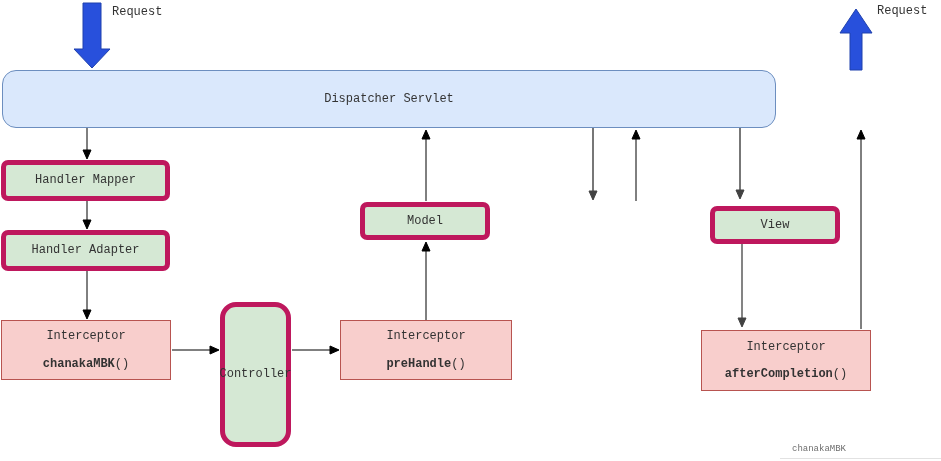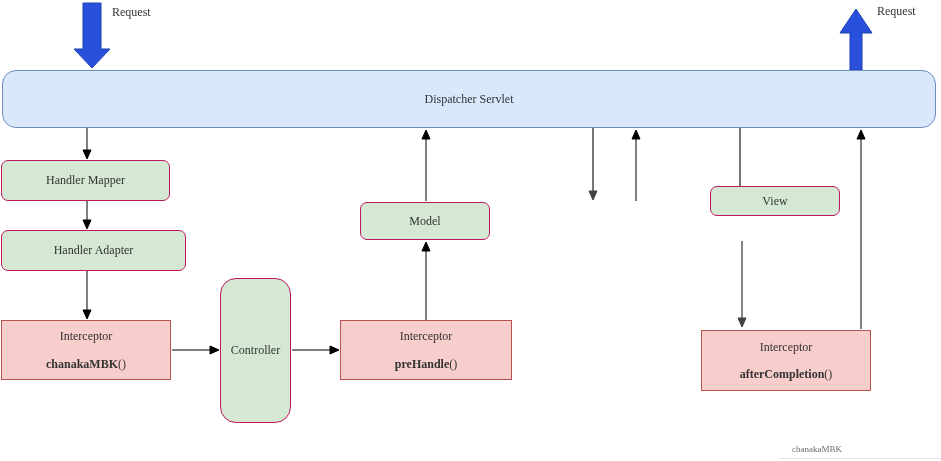--- a/index.html
+++ b/index.html
@@ -1,21 +1,21 @@
 <!DOCTYPE html>
 <html><head>
 <meta charset="utf-8">
 <style>
   html, body { margin: 0; padding: 0; background: #ffffff; }
   .canvas {
     position: relative;
     width: 941px;
     height: 461px;
     background: #ffffff;
-    font-family: Liberation Serif, serif;
+    font-family: Liberation Mono, monospace;
     font-size: 12px;
     color: #333333;
     overflow: hidden;
   }
   .wires { position: absolute; left: 0; top: 0; width: 941px; height: 461px; }
   .node {
     position: absolute;
     box-sizing: border-box;
     display: flex;
     align-items: center;
@@ -23,32 +23,32 @@
     text-align: center;
     line-height: 1.2;
   }
   .blue-node {
     background: #dae8fc;
     border: 1px solid #6c8ebf;
     border-radius: 14px;
   }
   .green-node {
     background: #d5e8d4;
-    border: 1px solid #be185d;
+    border: 5px solid #be185d;
     border-radius: 7px;
   }
   .red-node {
     background: #f8cecc;
     border: 1px solid #b85450;
     border-radius: 0;
     flex-direction: column;
     justify-content: center;
     gap: 13px;
   }
-  .controller-node { border-radius: 16px; }
+  .controller-node { border-radius: 16px; margin-top: 24px; }
   .flow-label {
     position: absolute;
     white-space: nowrap;
     color: #333333;
   }
   .method-line b { font-weight: bold; }
   .watermark {
     position: absolute;
     font-size: 9px;
     color: #6e6e6e;
@@ -91,28 +91,28 @@
     <line x1="593" y1="128" x2="593" y2="199" stroke="#2e2e2e" stroke-width="1.3" marker-end="url(#ahg)"></line>
     <line x1="636" y1="201" x2="636" y2="131" stroke="#000000" stroke-width="1" marker-end="url(#ah)"></line>
     <line x1="740" y1="128" x2="740" y2="198" stroke="#2e2e2e" stroke-width="1.3" marker-end="url(#ahg)"></line>
     <line x1="742" y1="241" x2="742" y2="326" stroke="#424242" stroke-width="1.3" marker-end="url(#ahg)"></line>
     <line x1="861" y1="329" x2="861" y2="131" stroke="#000000" stroke-width="1" marker-end="url(#ah)"></line>
   </svg>
 
   <div class="flow-label" style="left:112px; top:5px;">Request</div>
   <div class="flow-label" style="left:877px; top:4px;">Request</div>
 
-  <div class="node blue-node" style="left:2px; top:70px; width:934px; height:58px;">
+  <div class="node blue-node" style="left:2px; top:70px; width:774px; height:58px;">
     <span>Dispatcher Servlet</span>
   </div>
 
   <div class="node green-node" style="left:1px; top:160px; width:169px; height:41px;">
     <span>Handler Mapper</span>
   </div>
-  <div class="node green-node" style="left:1px; top:230px; width:185px; height:41px;text-align:right;">
+  <div class="node green-node" style="left:1px; top:230px; width:169px; height:41px;text-align:right;">
     <span>Handler Adapter</span>
   </div>
 
   <div class="node red-node" style="left:1px; top:320px; width:170px; height:60px;">
     <div>Interceptor</div>
     <div class="method-line"><b>chanakaMBK</b><span>()</span></div>
   </div>
 
   <div class="node green-node controller-node" style="left:220px; top:278px; width:71px; height:145px;">
     <span>Controller</span>
@@ -121,21 +121,21 @@
   <div class="node red-node" style="left:340px; top:320px; width:172px; height:60px;">
     <div>Interceptor</div>
     <div class="method-line"><b>preHandle</b><span>()</span></div>
   </div>
 
   <div class="node green-node" style="left:360px; top:202px; width:130px; height:38px;align-items:center;">
     <span>Model</span>
   </div>
 
 
-  <div class="node green-node" style="left:710px; top:186px; width:130px; height:30px;">
+  <div class="node green-node" style="left:710px; top:206px; width:130px; height:38px;">
     <span>View</span>
   </div>
 
   <div class="node red-node" style="left:701px; top:330px; width:170px; height:61px;">
     <div>Interceptor</div>
     <div class="method-line"><b>afterCompletion</b><span>()</span></div>
   </div>
 
   <div class="watermark" style="left:792px; top:444px;">chanakaMBK</div>
   <div class="bottom-line"></div>

